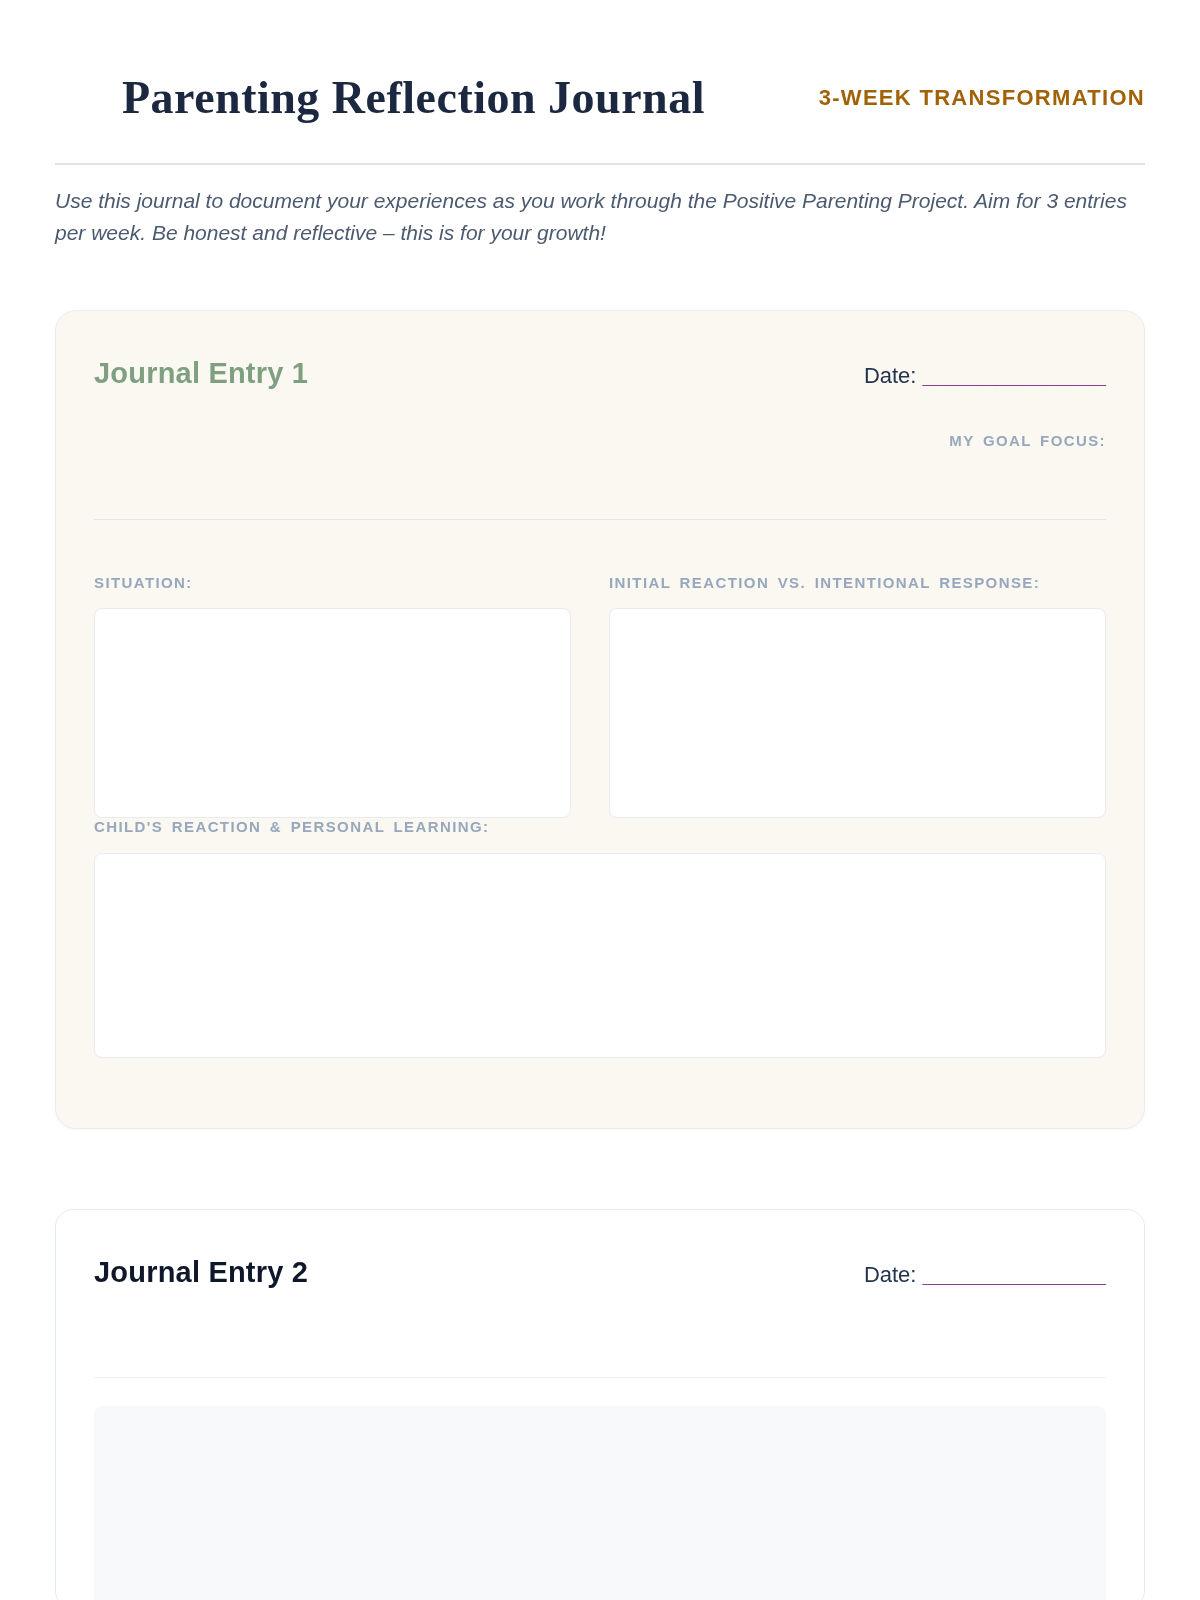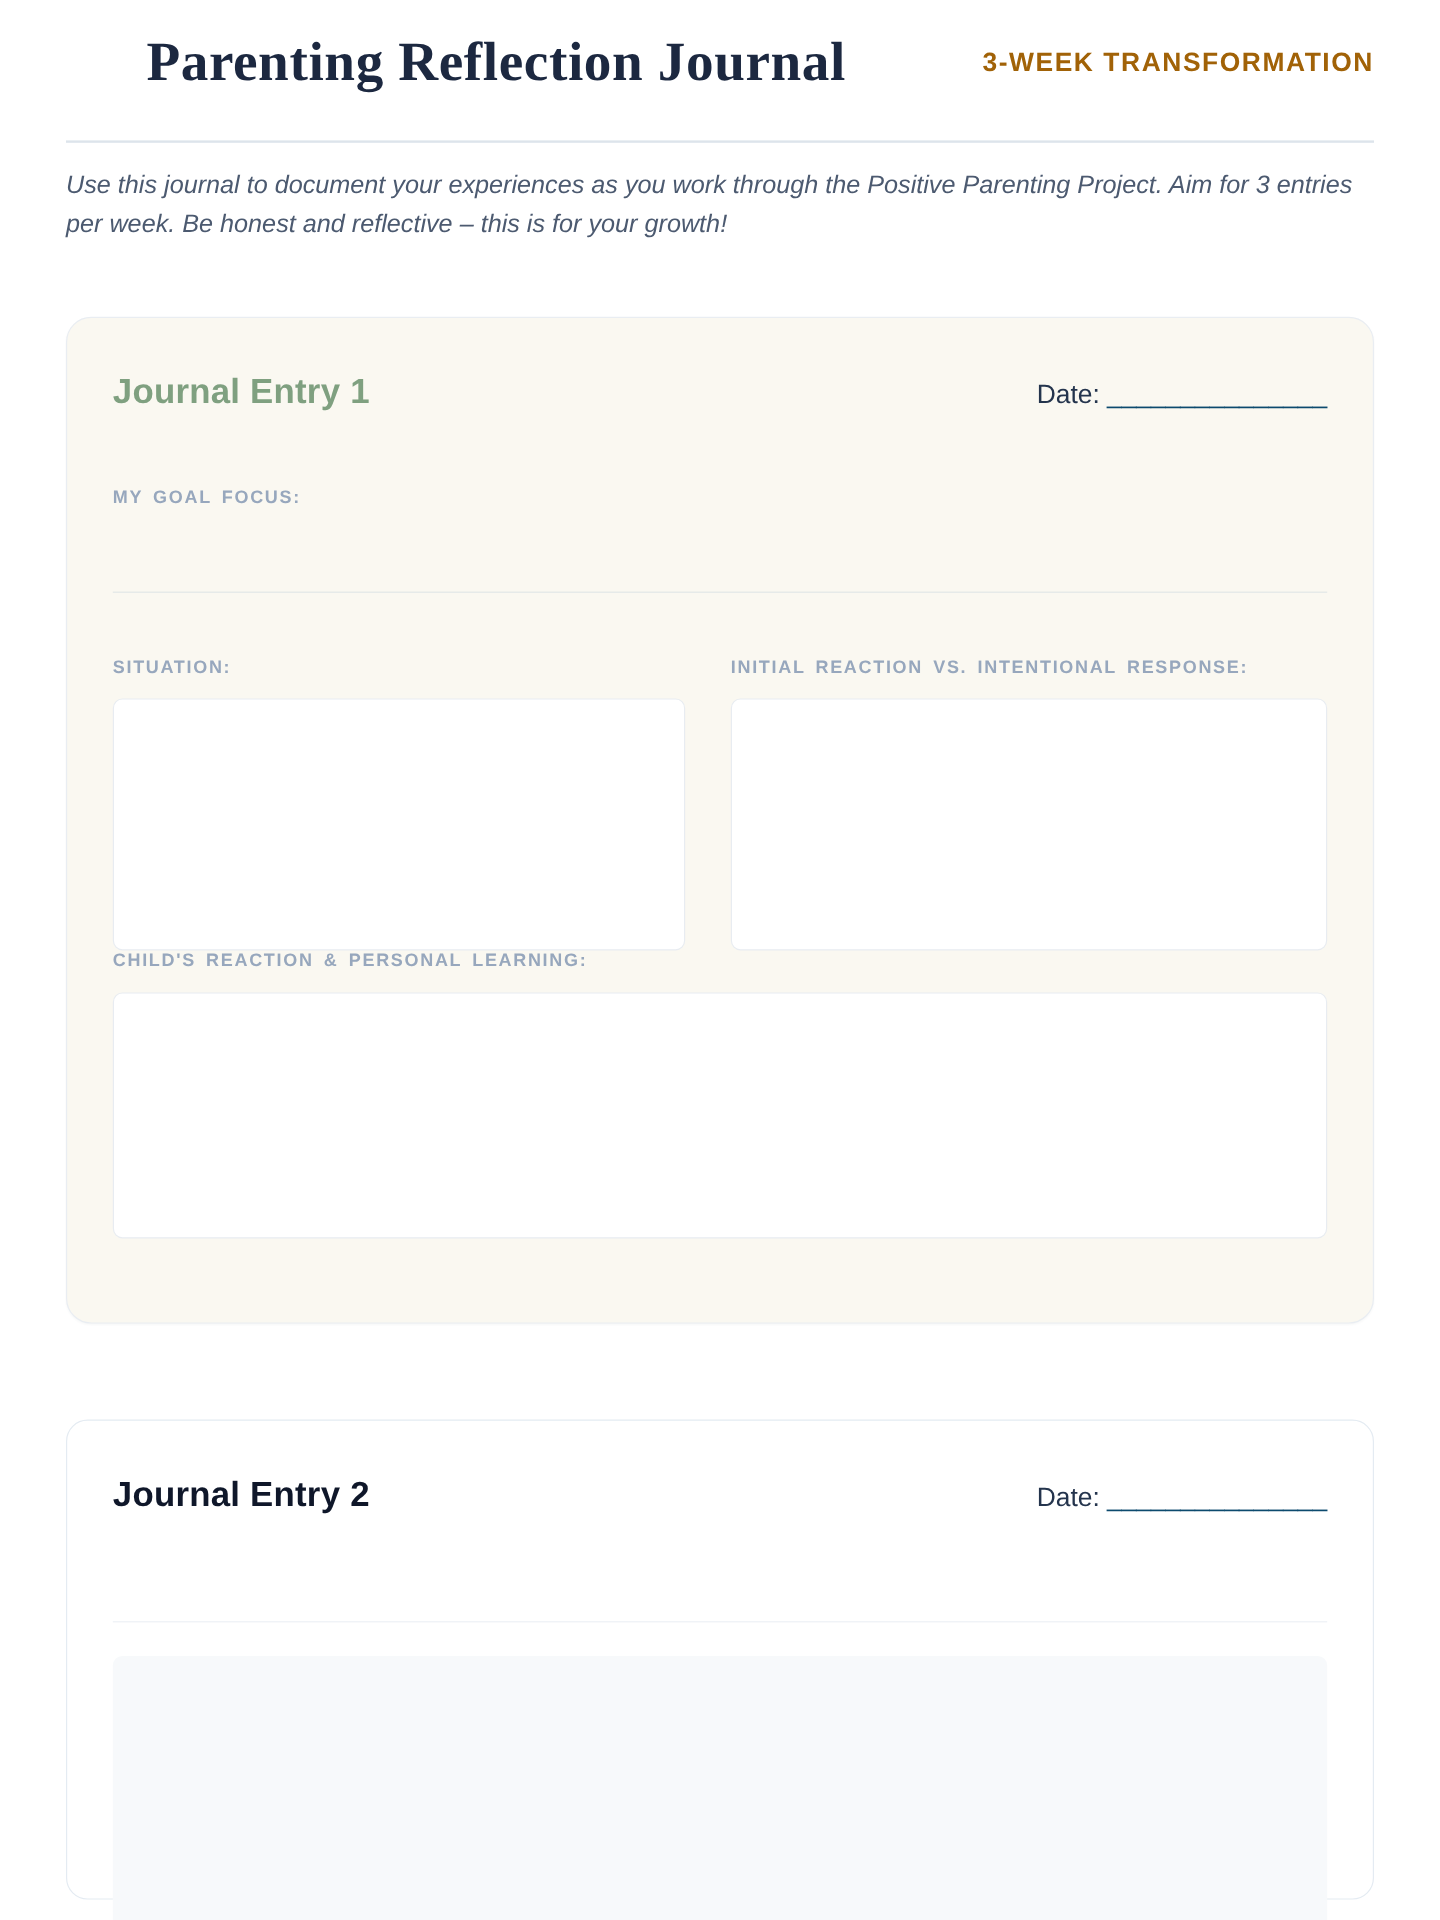--- a/index.html
+++ b/index.html
@@ -11,21 +11,21 @@
     font-family: "Liberation Sans", sans-serif;
   }
   .page {
     width: 1200px;
     height: 1600px;
     padding: 0 55px;
   }
 
   
   .header-row {
-    margin-top: 26px;
+    margin-top: 72px;
     display: flex;
     justify-content: space-between;
     align-items: center;
   }
   .page-title {
     font-family: "Liberation Serif", "DejaVu Serif", serif;
     font-size: 46px;
     font-weight: 700;
     color: #1c2840;
     letter-spacing: 0.5px;
@@ -85,34 +85,35 @@
     letter-spacing: 0.2px;
   }
   .entry-title.green { color: #7fa080; }
   .entry-title.navy  { color: #0f172a; }
   .date-group {
     font-size: 22px;
     color: #24344d;
     white-space: nowrap;
   }
   .date-line {
-    color: #0c4a6e;
+    color: #701a75;
     letter-spacing: 0;
     margin-left: 6px;
+    font-weight: bold;
   }
 
   .field-label {
     font-size: 15px;
     font-weight: 700;
     letter-spacing: 1.4px;
     word-spacing: 3px;
     color: #97a7bd;
     text-transform: uppercase;
   }
-  .goal-label { margin-top: 62px; }
+  .goal-label { margin-top: 42px; text-align: right; }
   .goal-space { height: 70px; }
 
   .card-divider {
     border: none;
     border-top: 1px solid #e2e6e6;
   }
   .card-entry2 .card-divider {
     border-top-color: #edf1f6;
     margin-top: 88px;
   }

